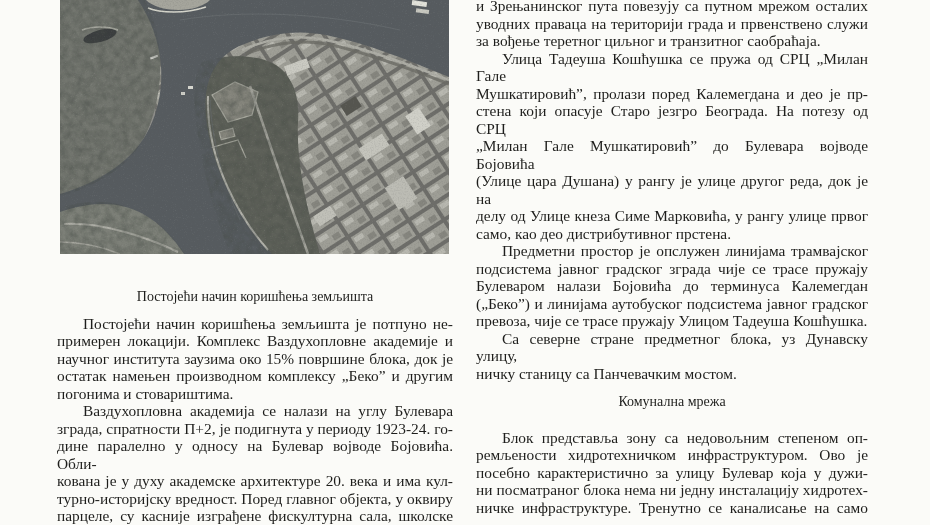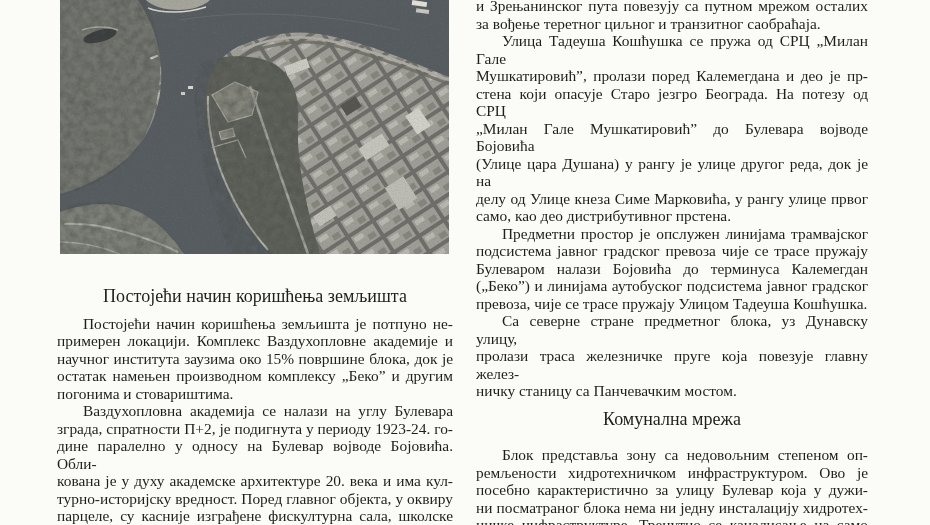--- a/index.html
+++ b/index.html
@@ -14,21 +14,21 @@
   }
   .figure svg{display:block;width:389px;height:254px;}
   .col{
     position:absolute;
     color:var(--ink,#1d1d1b);
     font-size:15.4px;line-height:17.5px;
   }
   .col-left{left:57px;top:288px;width:396px;}
   .col-right{left:476px;top:-3px;width:392px;}
   h2.sec{
-    font-size:18px;font-weight:normal;text-align:center;
+    font-size:14px;font-weight:normal;text-align:center;
     margin:0 0 9px 0;padding:0;line-height:17.5px;
   }
   .col-right h2.sec{margin:11px 0 18px 0;}
   .para{margin:0;}
   .ln{
     text-align:justify;text-align-last:justify;text-justify:inter-word;
     min-height:17.5px;
   }
   .ln.last{text-align-last:left;}
   .ln.indent{text-indent:26px;}
@@ -140,41 +140,41 @@
         <div class="ln">турно-историјску вредност. Поред главног објекта, у оквиру</div>
         <div class="ln">парцеле, су касније изграђене фискултурна сала, школске</div>
       </div>
     </div>
 </div>
 
 <div class="col col-right">
   <div id="right-paras-before">
       <div class="para">
         <div class="ln">и Зрењанинског пута повезују са путном мрежом осталих</div>
+        <div class="ln">уводних праваца на територији града и првенствено служи</div>
         <div class="ln last">за вођење теретног циљног и транзитног саобраћаја.</div>
       </div>
       <div class="para">
         <div class="ln indent">Улица Тадеуша Кошћушка се пружа од СРЦ „Милан Гале</div>
         <div class="ln">Мушкатировић”, пролази поред Калемегдана и део је пр-</div>
         <div class="ln">стена који опасује Старо језгро Београда. На потезу од СРЦ</div>
         <div class="ln">„Милан Гале Мушкатировић” до Булевара војводе Бојовића</div>
         <div class="ln">(Улице цара Душана) у рангу је улице другог реда, док је на</div>
         <div class="ln">делу од Улице кнеза Симе Марковића, у рангу улице првог</div>
         <div class="ln last">само, као део дистрибутивног прстена.</div>
       </div>
       <div class="para">
         <div class="ln indent">Предметни простор је опслужен линијама трамвајског</div>
-        <div class="ln">подсистема јавног градског превоза чије се трасе пружају</div>
+        <div class="ln">подсистема јавног градског зграда чије се трасе пружају</div>
         <div class="ln">Булеваром налази Бојовића до терминуса Калемегдан</div>
         <div class="ln">(„Беко”) и линијама аутобуског подсистема јавног градског</div>
         <div class="ln last">превоза, чије се трасе пружају Улицом Тадеуша Кошћушка.</div>
       </div>
       <div class="para">
         <div class="ln indent">Са северне стране предметног блока, уз Дунавску улицу,</div>
-        <div class="ln">пролази траса железничке пруге која повезује главну желез-</div>
         <div class="ln last">ничку станицу са Панчевачким мостом.</div>
       </div>
     </div>
   <h2 class="sec">Комунална мрежа</h2>
   <div id="right-paras-after">
       <div class="para">
         <div class="ln indent">Блок представља зону са недовољним степеном оп-</div>
         <div class="ln">ремљености хидротехничком инфраструктуром. Ово је</div>
         <div class="ln">посебно карактеристично за улицу Булевар која у дужи-</div>
         <div class="ln">ни посматраног блока нема ни једну инсталацију хидротех-</div>

